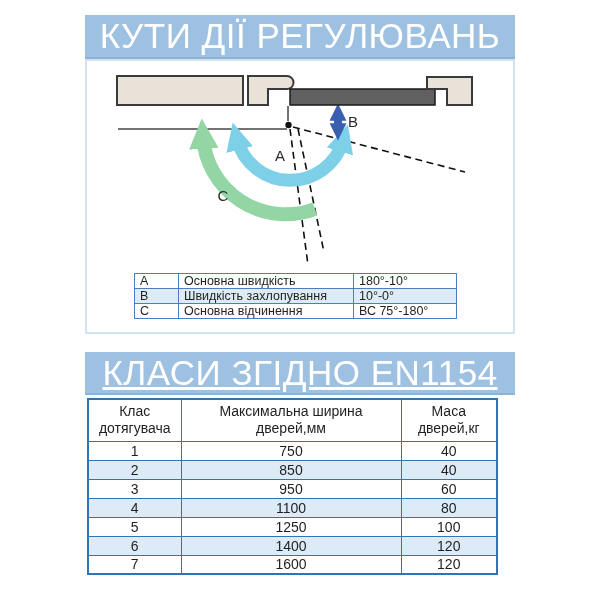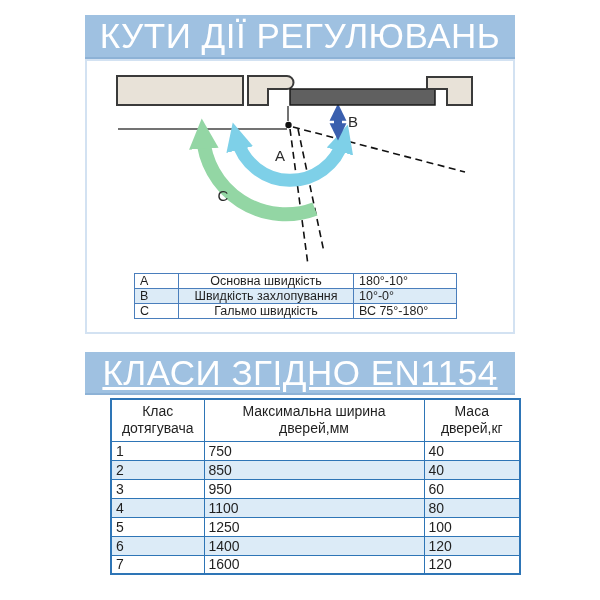--- a/index.html
+++ b/index.html
@@ -23,27 +23,27 @@
   table{border-collapse:collapse;}
   .angles-table{
     position:absolute;left:47px;top:212px;font-size:12.5px;color:#1f1f1f;
     table-layout:fixed;
   }
   .angles-table td{
     border:1px solid #4a7ebc;height:15px;padding:0 5px;box-sizing:border-box;
     white-space:nowrap;overflow:hidden;
   }
   .angles-table .c-key{width:44px;}
-  .angles-table .c-label{width:175px;text-align:center;}
+  .angles-table .c-label{width:175px;}
   .angles-table .c-val{width:103px;margin-top:44px;}
   .row-alt{background:#dcebf7;}
 
   .classes-table{
     position:absolute;left:87px;top:398px;font-size:14px;color:#1f1f1f;
-    table-layout:fixed;border:2px solid #2e75b6;margin-left:23px;
+    text-align:center;table-layout:fixed;border:2px solid #2e75b6;
   }
   .classes-table th,.classes-table td{
     border:1px solid #2e75b6;box-sizing:border-box;padding:0 4px;
   }
   .classes-table th{font-weight:normal;height:42px;line-height:1.25;}
   .classes-table td{height:19px;font-weight:normal;}
   .classes-table .c1{width:93px;}
   .classes-table .c2{width:220px;}
   .classes-table .c3{width:96px;}
 </style>
@@ -98,21 +98,21 @@
         <td class="c-label">Основна швидкість</td>
         <td class="c-val">180°-10°</td>
       </tr>
       <tr class="row-alt">
         <td class="c-key">B</td>
         <td class="c-label">Швидкість захлопування</td>
         <td class="c-val">10°-0°</td>
       </tr>
       <tr>
         <td class="c-key">C</td>
-        <td class="c-label">Гальмо швидкість</td>
+        <td class="c-label">Основна відчинення</td>
         <td class="c-val">ВС 75°-180°</td>
       </tr>
     </tbody>
   </table>
 </div>
 
 <div id="hdr-bottom" class="sec-header">КЛАСИ ЗГІДНО EN1154</div>
 
 <table class="classes-table">
   <thead>

